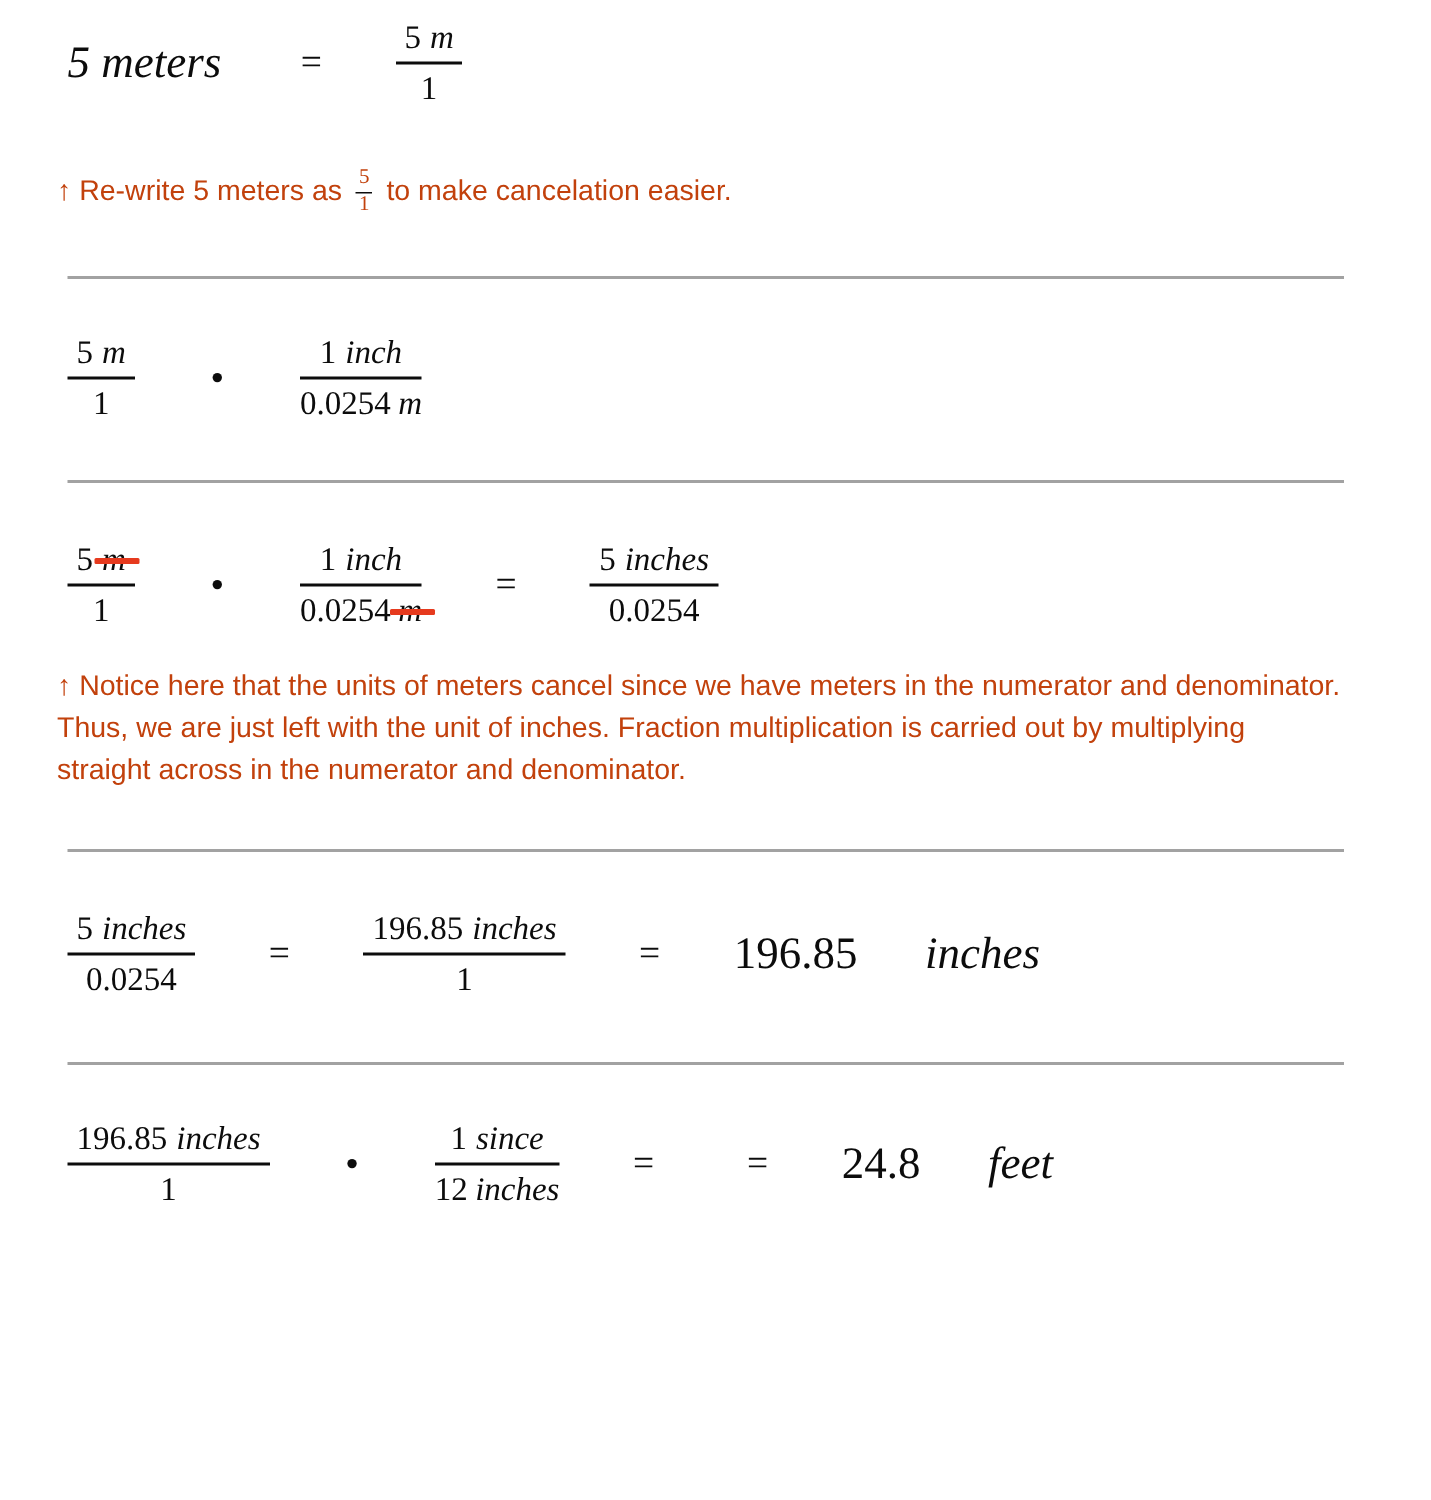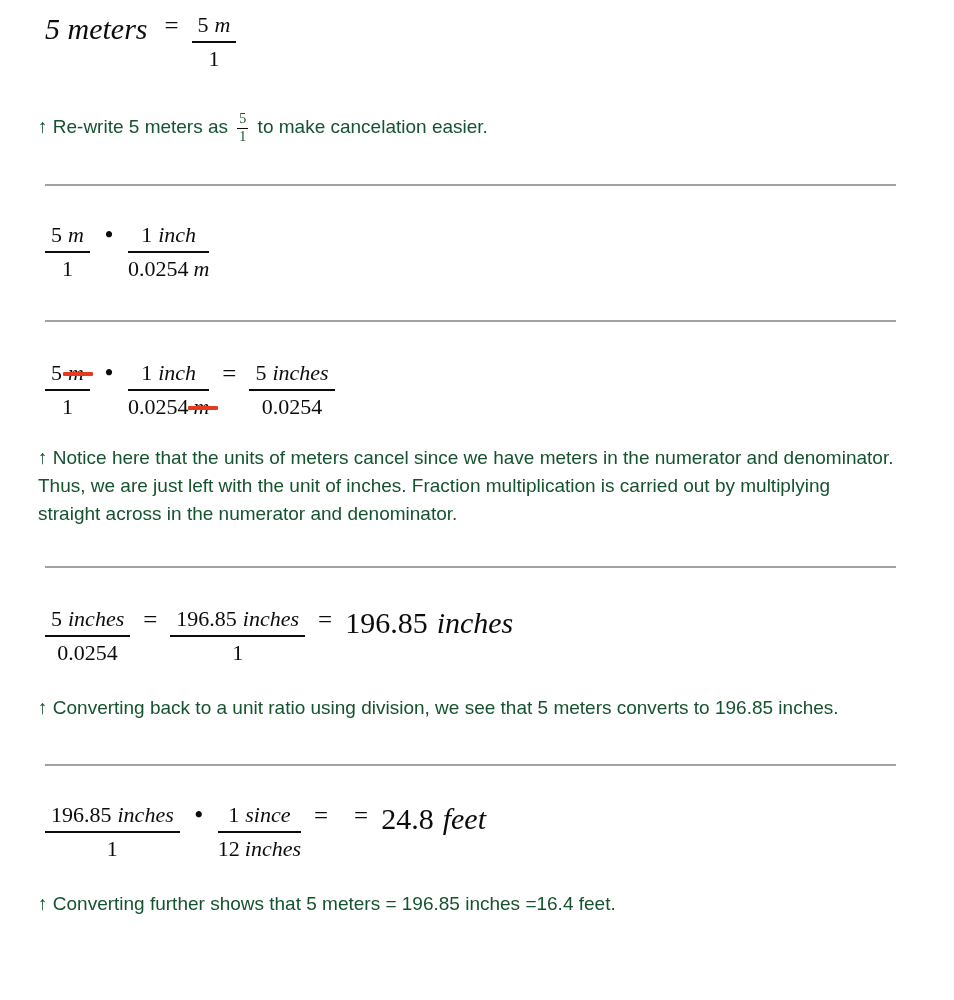--- a/index.html
+++ b/index.html
@@ -5,23 +5,23 @@
   html, body { margin:0; padding:0; background:#ffffff; }
   body {
     width:954px; min-height:1000px;
     font-family:"Liberation Sans","DejaVu Sans",sans-serif;
     color:#111111;
   }
   .page { padding:12px 58px 20px 45px; }
 
   
   .eq-row {
-    display:flex; align-items:flex-start;
+    display:flex; align-items:center;
     font-family:"Liberation Serif","DejaVu Serif",serif;
-    font-size:22px; color:#0c0c0c;
+    font-size:22px; color:#0c0c0c;gap:36px;
   }
   .frac { display:inline-flex; flex-direction:column; text-align:center; }
   .frac .num { display:block; border-bottom:2px solid #0c0c0c; padding:0 6px 3px; white-space:nowrap; }
   .frac .den { display:block; padding-top:3px; white-space:nowrap; }
   .unit { font-style:italic; margin-left:6px; }
   .val  { font-style:normal; }
   .den > .unit { margin-left:5px; }
 
   .op { margin:0 13px; font-size:25px; }
   .op-times { margin:0 15px; font-size:23px; font-weight:bold; }
@@ -32,21 +32,21 @@
 
   
   .cancel { position:relative; }
   .cancel::after {
     content:""; position:absolute; left:-5px; right:-9px; top:47%;
     height:4px; background:#e63a1e; border-radius:1px;
   }
 
   
   .caption {
-    font-size:19px; line-height:28px; color:#14532d;
+    font-size:19px; line-height:28px; color:#c2410c;
     margin:28px 0 0 -7px; max-width:872px;
   }
   .ifrac {
     display:inline-flex; flex-direction:column; text-align:center;
     font-family:"Liberation Serif","DejaVu Serif",serif;
     font-size:14px; line-height:1.05; vertical-align:middle; margin:0 4px;
   }
   .ifrac .inum { border-bottom:1px solid #0c0c0c; padding:0 2px 1px; }
   .ifrac .iden { padding-top:1px; }
 
@@ -144,37 +144,35 @@
       </span>
       <span class="op">=</span>
       <span class="frac">
         <span class="num"><span class="val">196.85</span><span class="unit">inches</span></span>
         <span class="den">1</span>
       </span>
       <span class="op">=</span>
       <span class="display-val">196.85</span>
       <span class="display-unit">inches</span>
     </div>
-    <p class="caption">↑ Converting back to a unit ratio using division, we see that 5 meters converts to 196.85 inches.</p>
   </section>
 
   <hr id="hr4" class="divider">
 
   <section id="s5">
     <div class="eq-row">
       <span class="frac">
         <span class="num"><span class="val">196.85</span><span class="unit">inches</span></span>
         <span class="den">1</span>
       </span>
       <span class="op-times">•</span>
       <span class="frac">
         <span class="num"><span class="val">1</span><span class="unit">since</span></span>
         <span class="den"><span class="val">12</span><span class="unit">inches</span></span>
       </span>
       <span class="op">=</span>
       <span class="op">=</span>
       <span class="display-val">24.8</span>
       <span class="display-unit">feet</span>
     </div>
-    <p class="caption">↑ Converting further shows that 5 meters = 196.85 inches =16.4 feet.</p>
   </section>
 
 </div>
 
 </body></html>

